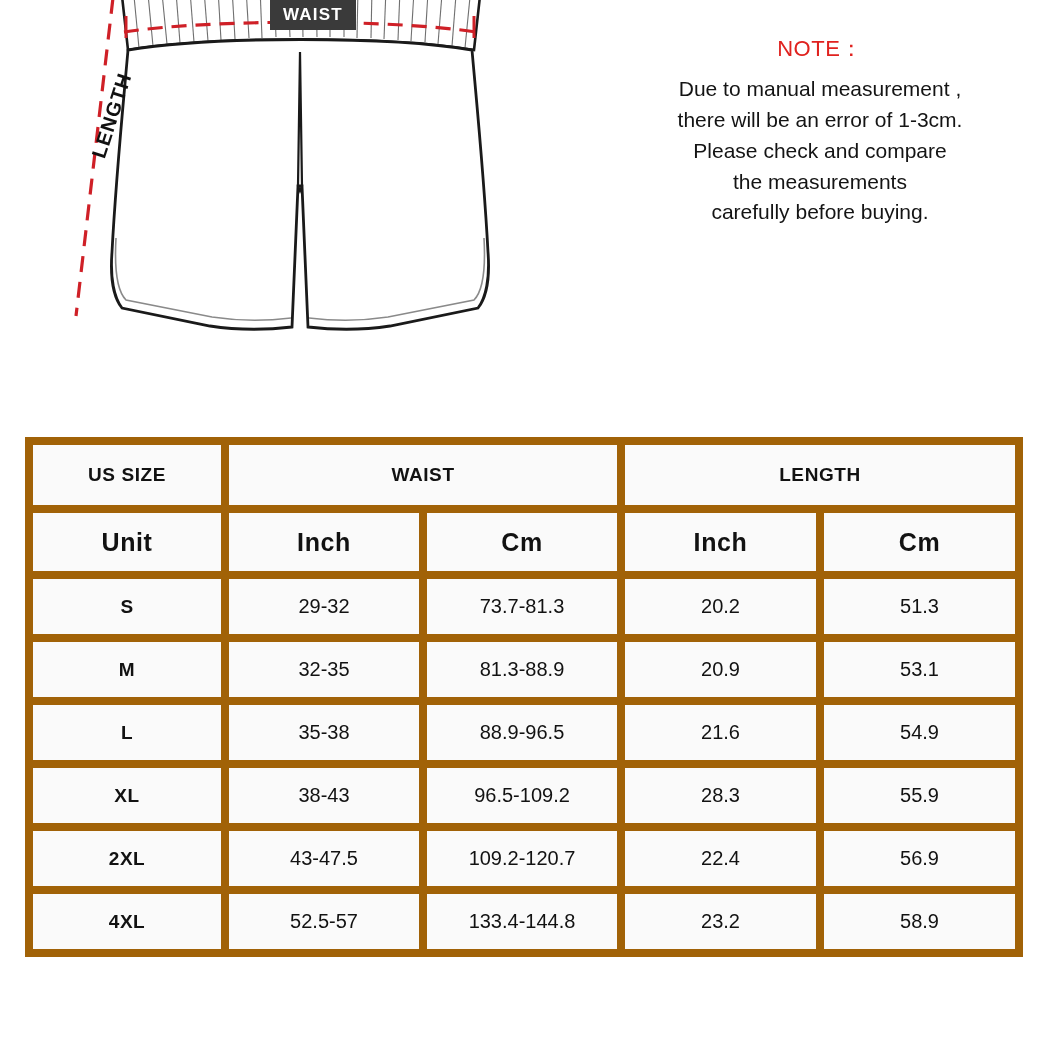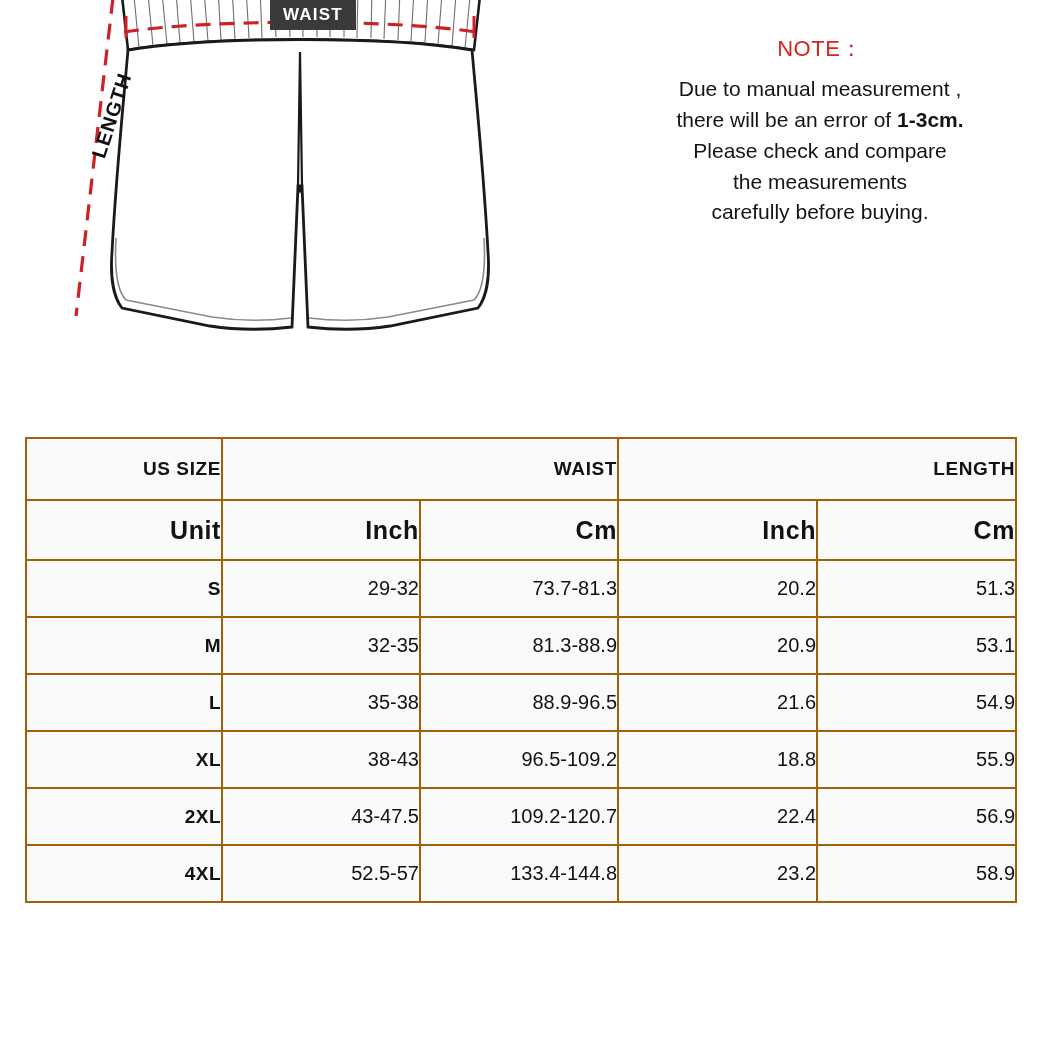--- a/index.html
+++ b/index.html
@@ -70,39 +70,39 @@
     font-weight: 400;
     letter-spacing: 0.5px;
     margin: 0 0 10px 0;
   }
   .note-line {
     font-size: 21px;
     line-height: 1.47;
     color: #141414;
     white-space: pre;
   }
-  .note-line b { font-weight: 700; }
+  .note-line b { font-weight: 400; }
 
   
   #size-table-wrap {
     position: absolute;
     left: 25px;
     top: 437px;
     width: 990px;
   }
   table#size-table {
     border-collapse: collapse;
     width: 990px;
     table-layout: fixed;
     background: #fbfbfb;
   }
   #size-table td, #size-table th {
-    border: 2px solid #a16207;
+    border: 8px solid #a16207;
     background: #fafafa;
-    text-align: right;
+    text-align: center;
     vertical-align: middle;
     height: 55px;
     padding: 0;
     font-size: 19px;
     color: #121212;
     font-weight: 400;
   }
   #size-table th {
     font-weight: 700;
     letter-spacing: 0.6px;
@@ -226,21 +226,21 @@
           <td class="col-size">L</td>
           <td class="data-cell">35-38</td>
           <td class="data-cell">88.9-96.5</td>
           <td class="data-cell">21.6</td>
           <td class="data-cell">54.9</td>
         </tr>
         <tr>
           <td class="col-size">XL</td>
           <td class="data-cell">38-43</td>
           <td class="data-cell">96.5-109.2</td>
-          <td class="data-cell">18.8</td>
+          <td class="data-cell">28.3</td>
           <td class="data-cell">55.9</td>
         </tr>
         <tr>
           <td class="col-size">2XL</td>
           <td class="data-cell">43-47.5</td>
           <td class="data-cell">109.2-120.7</td>
           <td class="data-cell">22.4</td>
           <td class="data-cell">56.9</td>
         </tr>
         <tr>

